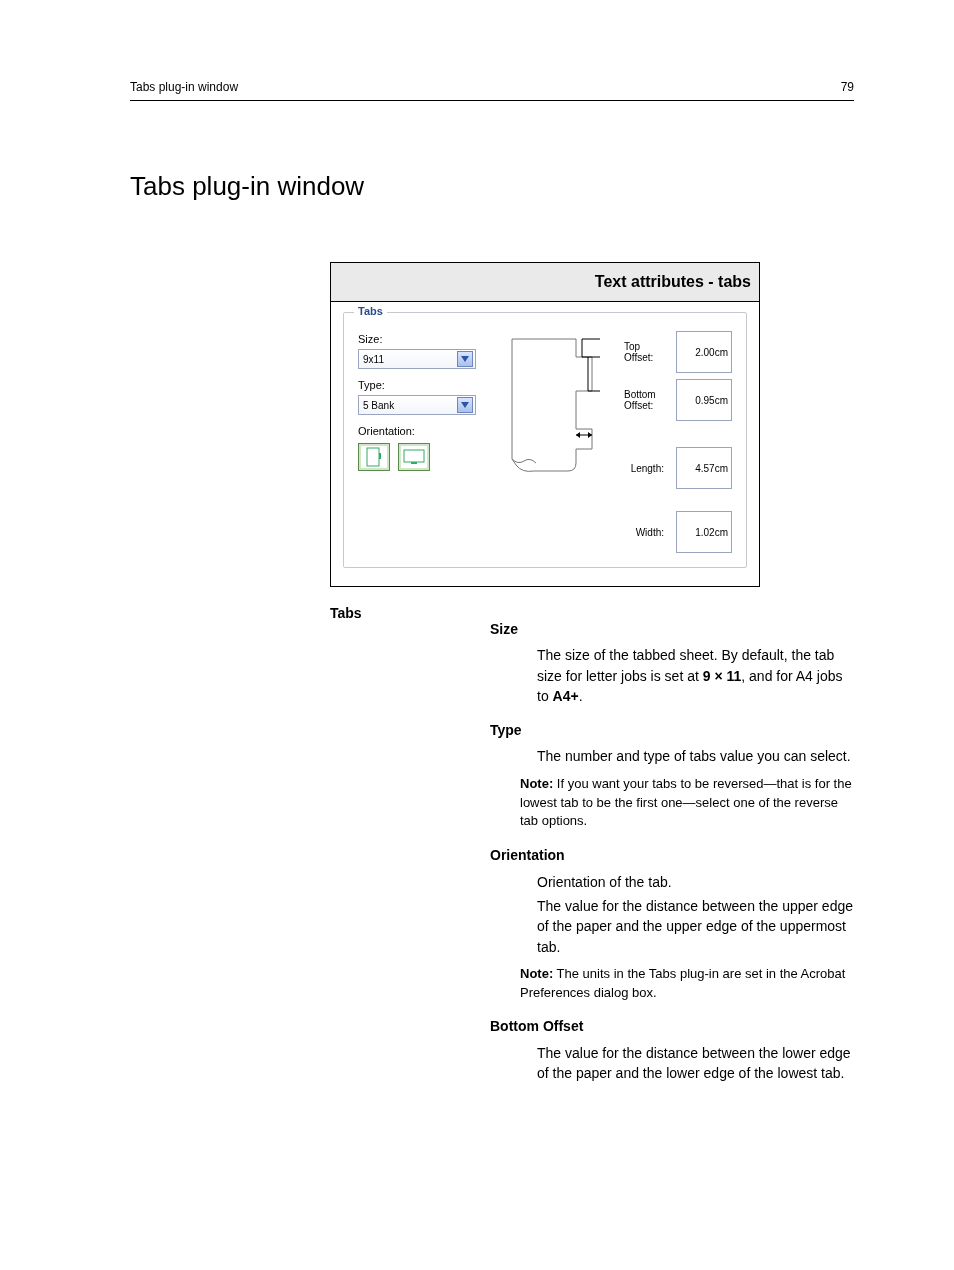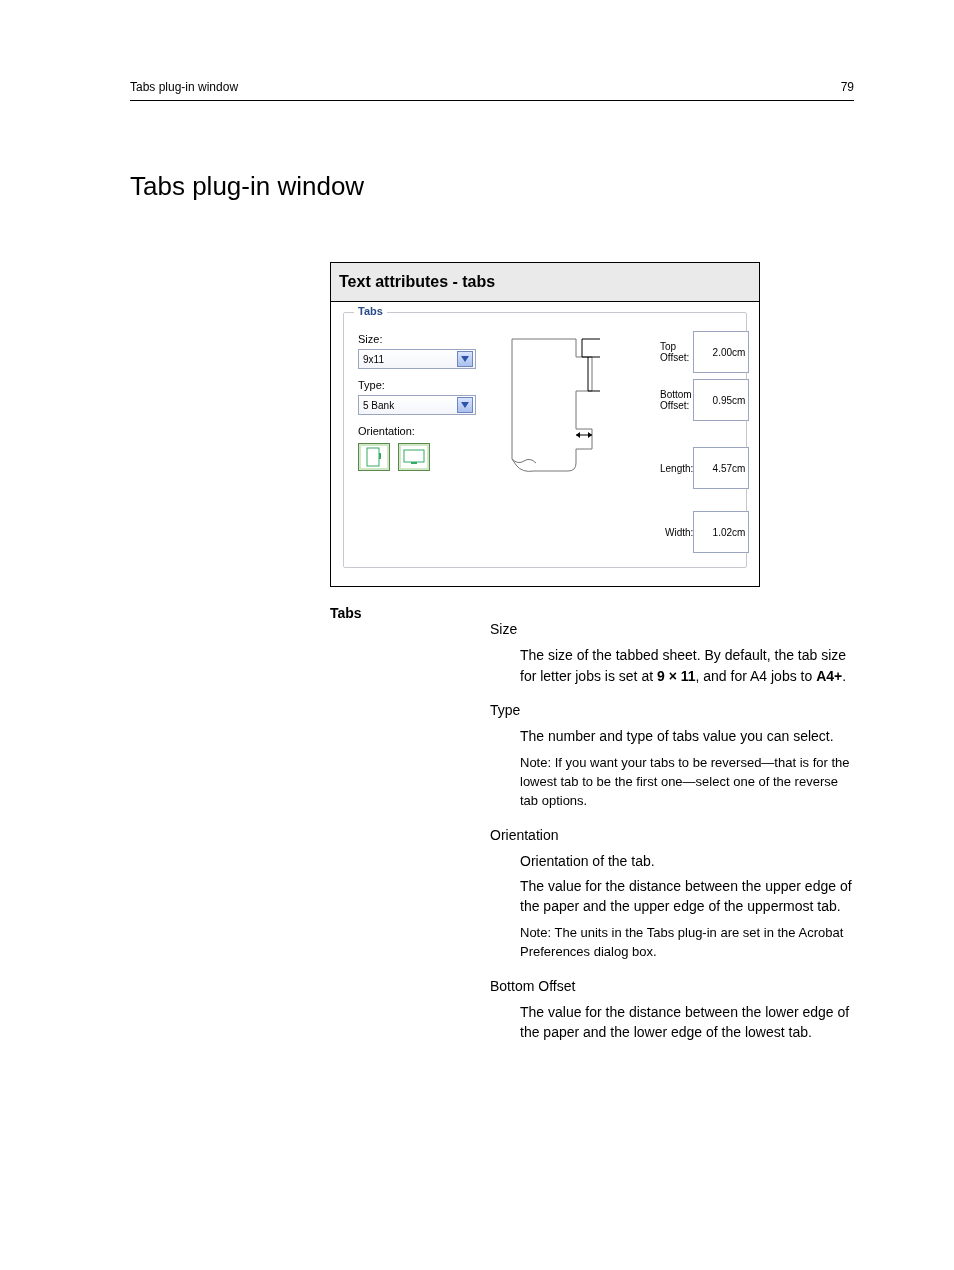--- a/index.html
+++ b/index.html
@@ -35,21 +35,21 @@
   
   .figure-wrap {
     margin-left: 200px;
     width: 430px;
   }
   .dialog-frame {
     border: 1px solid #000;
   }
   .dialog-title {
     background: #eaeaea;
-    text-align: left;
+    text-align: right;
     font-weight: 700;
     font-size: 16px;
     padding: 10px 8px;
     border-bottom: 1px solid #000;
   }
   .dialog-body {
     padding: 10px 12px 18px 12px;
   }
   .groupbox {
     position: relative;
@@ -105,43 +105,43 @@
   }
 
   .col-mid {
     flex: 0 0 auto;
     display: flex; align-items: flex-start;
   }
   .col-right {
     display: flex; flex-direction: column; gap: 6px;
     font-size: 10px;
   }
-  .mrow { display: flex; align-items: center; gap: 0; justify-content: flex-end; margin-left: 36px; }
+  .mrow { display: flex; align-items: center; gap: 12px; justify-content: flex-end; }
   .numbox {
     width: 48px; height: 16px;
     border: 1px solid #9aa6c0;
     font-size: 10px;
     text-align: right;
     padding: 12px 3px;
     background: #fff;
   }
 
   
   .content-cols {
     margin-top: 18px;
     margin-left: 200px;
     display: flex;
     gap: 30px;
   }
   .lead-col { width: 130px; font-weight: 700; font-size: 14px; }
   .body-col { flex: 1; font-size: 14px; line-height: 1.45; }
-  .dt { font-weight: 400; margin: 14px 0 6px 0; }
-  .dd { margin: 0 0 4px 30px; }
+  .dt { font-weight: 700; margin: 14px 0 6px 0; }
+  .dd { margin: 0 0 4px 47px; }
   .note { font-size: 13px; margin: 8px 0 4px 30px; }
-  .note b { font-weight: 400; }
+  .note b { font-weight: 700; }
 </style>
 </head>
 <body>
 
 <div class="page">
 
   <div class="running-header">
     <span>Tabs plug-in window</span>
     <span>79</span>
   </div>

